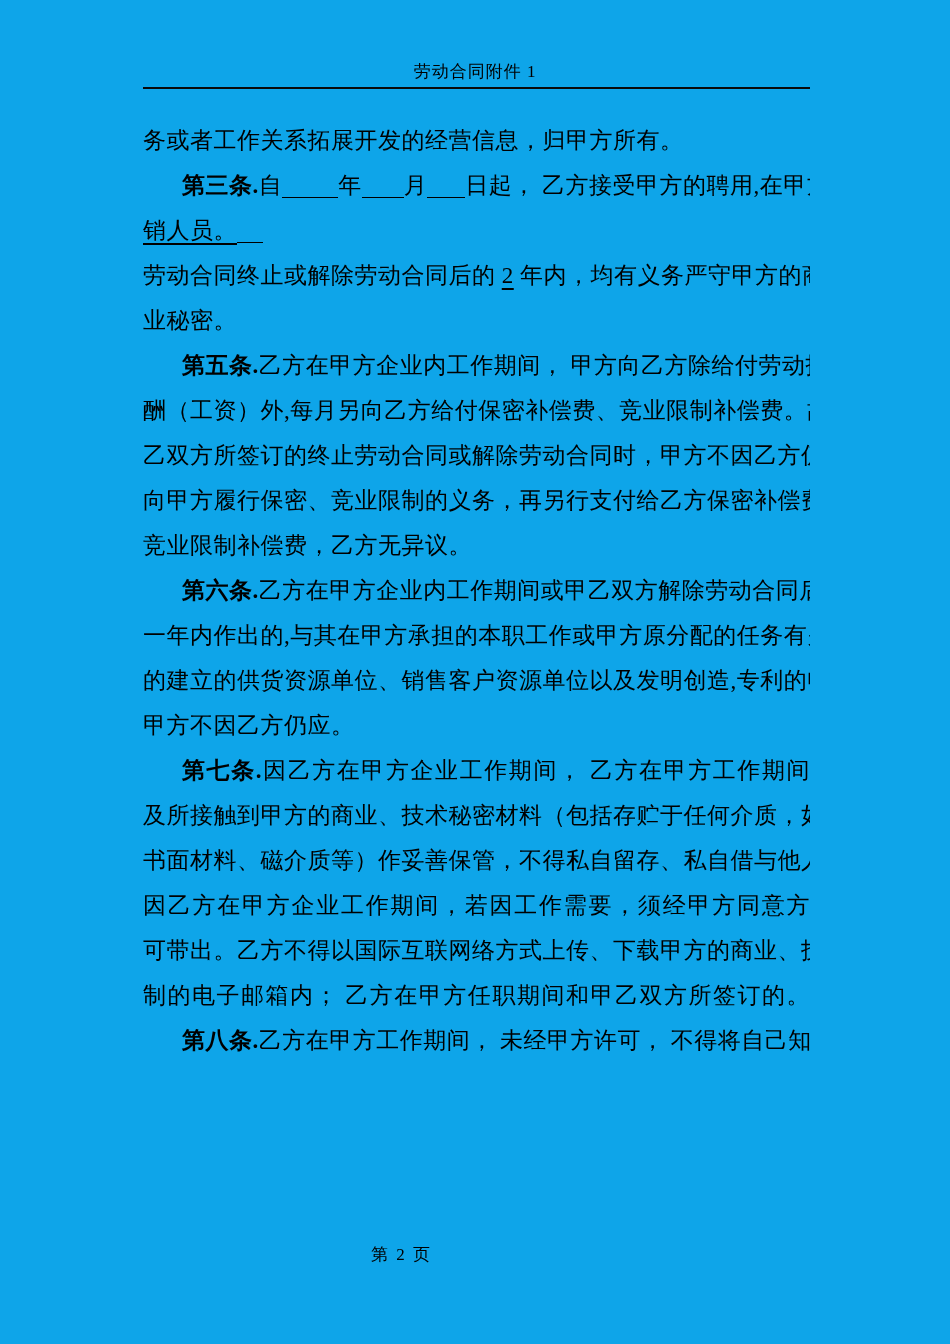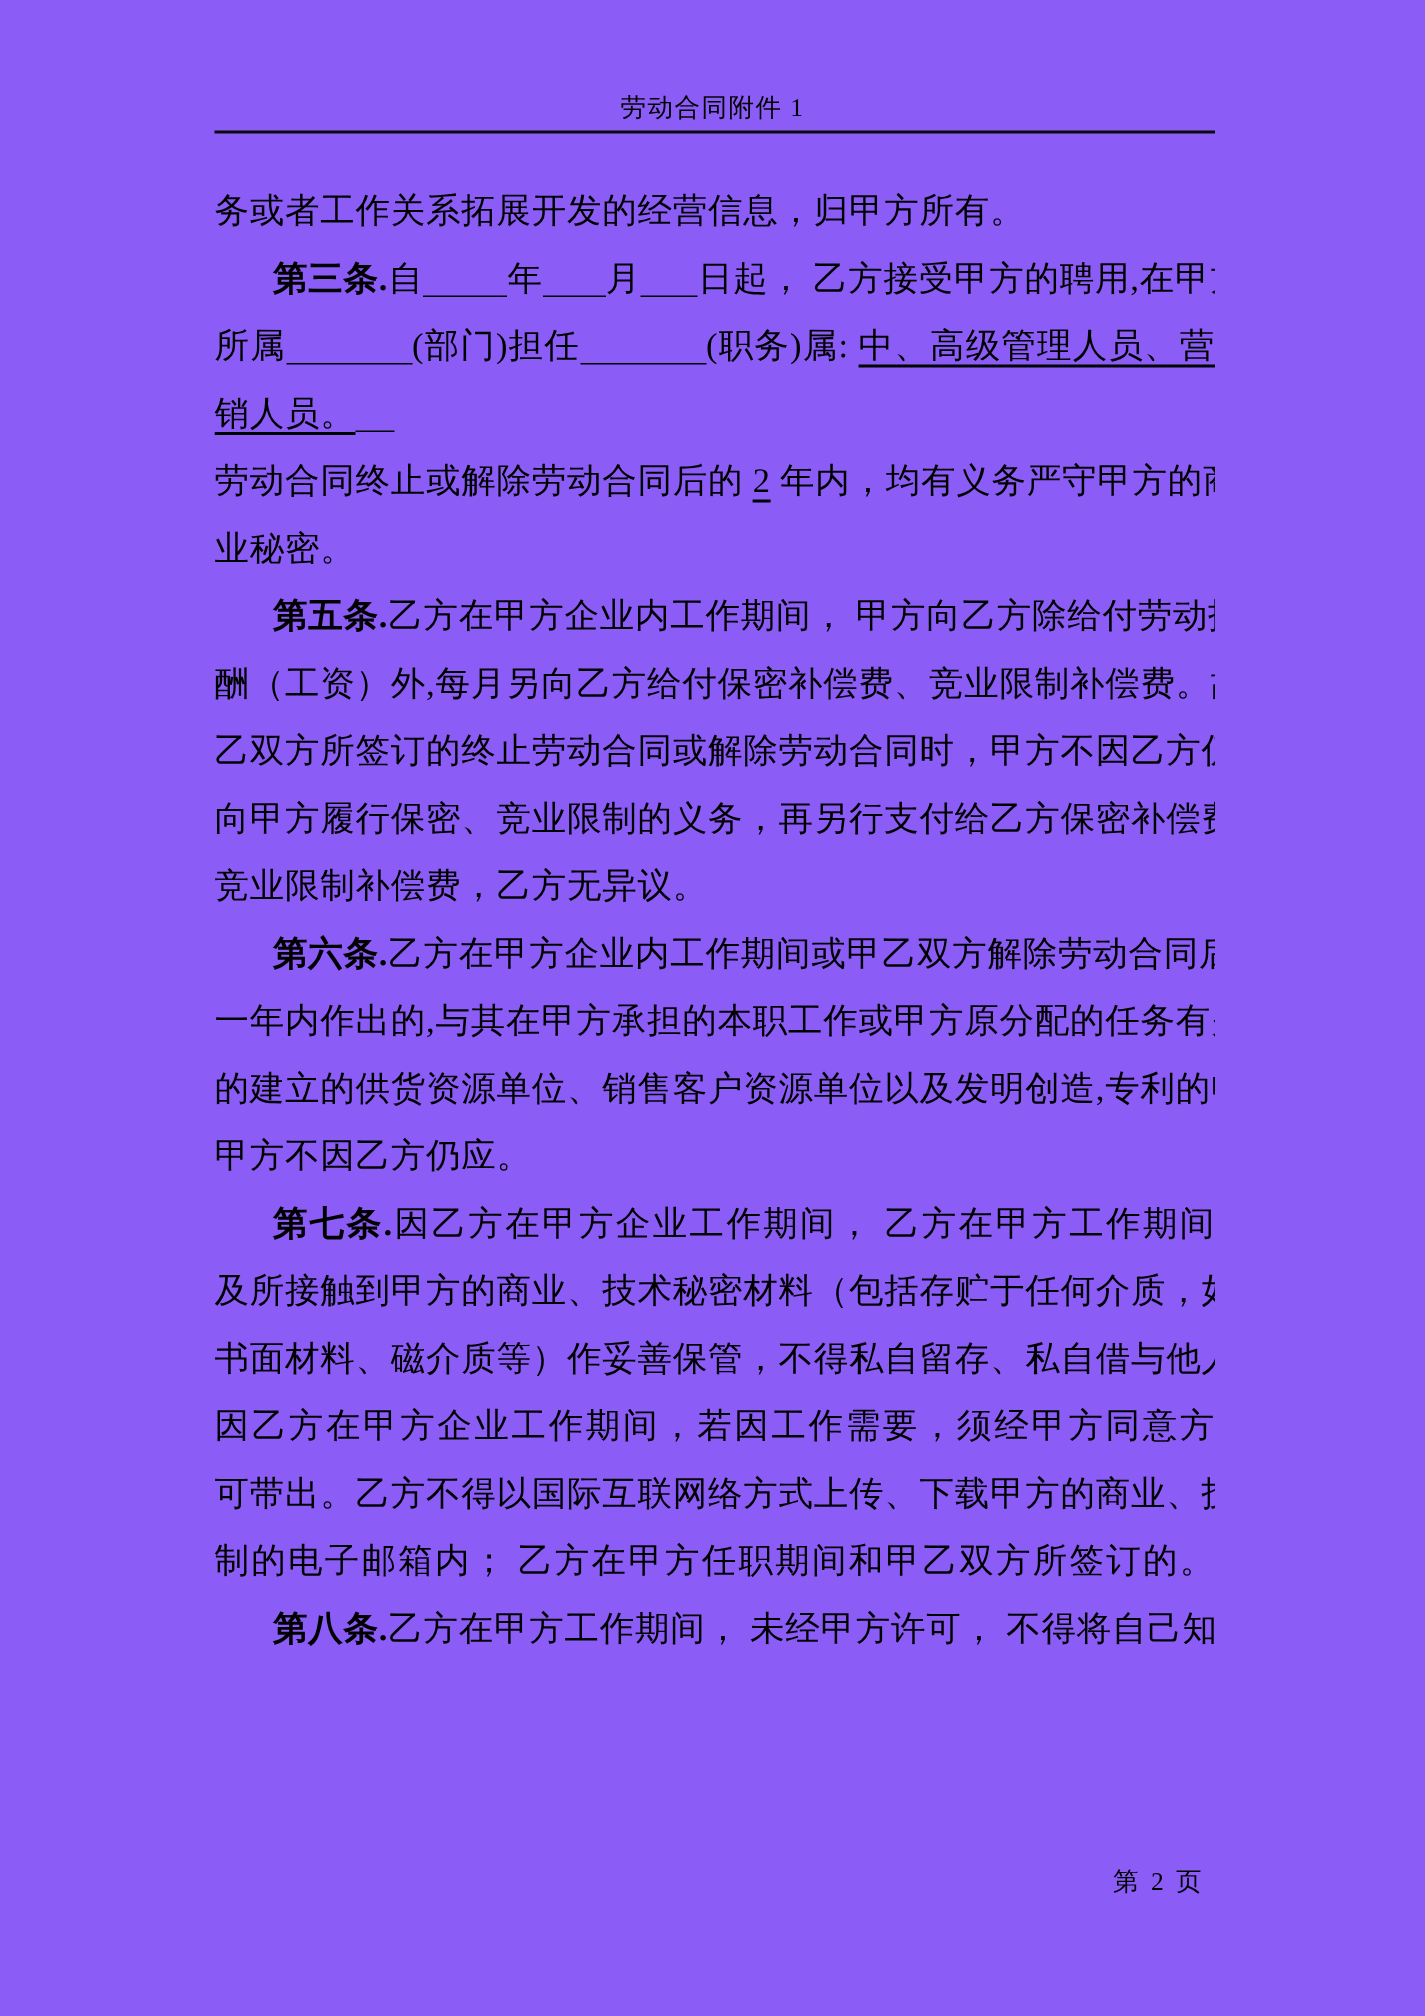--- a/index.html
+++ b/index.html
@@ -5,21 +5,21 @@
   html, body { margin: 0; padding: 0; }
   body {
     width: 950px; height: 1344px;
     background: #ffffff;
     font-family: "Liberation Serif", "DejaVu Serif", serif;
     color: #000000;
   }
   .page {
     position: relative;
     width: 950px; height: 1344px;
-    background: #8b5cf6;
+    background: #0ea5e9;
     overflow: hidden;
   }
   .header-title {
     position: absolute;
     top: 60px; left: 0; width: 950px;
     text-align: center;
     font-size: 17px;
     letter-spacing: 1px;
   }
   .header-rule {
@@ -54,36 +54,35 @@
   }
   .blank {
     display: inline-block;
     border-bottom: 1.5px solid #000;
     height: 24px;
     vertical-align: -5px;
   }
   .footer {
     position: absolute;
     top: 1243px; left: 0; width: 803px;
-    text-align: right;
+    text-align: center;
     font-size: 17px;
     letter-spacing: 2px;
   }
 </style>
 </head>
 <body>
 
 <div class="page">
   <div class="header-title">劳动合同附件 1</div>
   <div class="header-rule"></div>
 
   <div class="content">
       <div class="line left"><span class="">务或者工作关系拓展开发的经营信息，归甲方所有。</span></div>
       <div class="line indent"><span class="b">第三条.</span><span class="">自</span><span class="blank" style="width: 56px;"></span><span class="">年</span><span class="blank" style="width: 42px;"></span><span class="">月</span><span class="blank" style="width: 38px;"></span><span class="">日起， 乙方接受甲方的聘用,在甲方</span></div>
-      <div class="line"><span class="">所属</span><span class="blank" style="width: 84px;"></span><span class="">(部门)担任</span><span class="blank" style="width: 84px;"></span><span class="">(职务)属: </span><span class=" u">中、高级管理人员、营</span></div>
       <div class="line left"><span class=" u">销人员。</span><span class="blank" style="width: 26px;"></span></div>
       <div class="line"><span class="">劳动合同终止或解除劳动合同后的 </span><span class=" u">2</span><span class=""> 年内，均有义务严守甲方的商</span></div>
       <div class="line left"><span class="">业秘密。</span></div>
       <div class="line indent"><span class="b">第五条.</span><span class="">乙方在甲方企业内工作期间， 甲方向乙方除给付劳动报</span></div>
       <div class="line"><span class="">酬（工资）外,每月另向乙方给付保密补偿费、竞业限制补偿费。故甲</span></div>
       <div class="line"><span class="">乙双方所签订的终止劳动合同或解除劳动合同时，甲方不因乙方仍应</span></div>
       <div class="line"><span class="">向甲方履行保密、竞业限制的义务，再另行支付给乙方保密补偿费、</span></div>
       <div class="line left"><span class="">竞业限制补偿费，乙方无异议。</span></div>
       <div class="line indent"><span class="b">第六条.</span><span class="">乙方在甲方企业内工作期间或甲乙双方解除劳动合同后</span></div>
       <div class="line"><span class="">一年内作出的,与其在甲方承担的本职工作或甲方原分配的任务有关</span></div>

